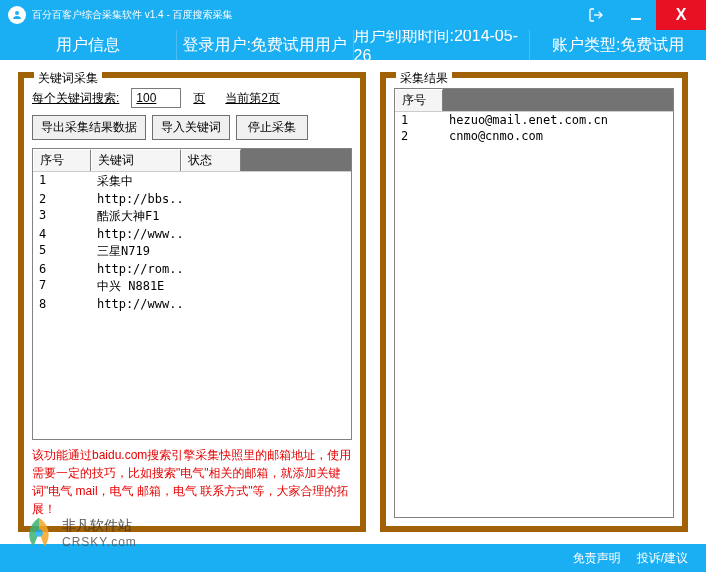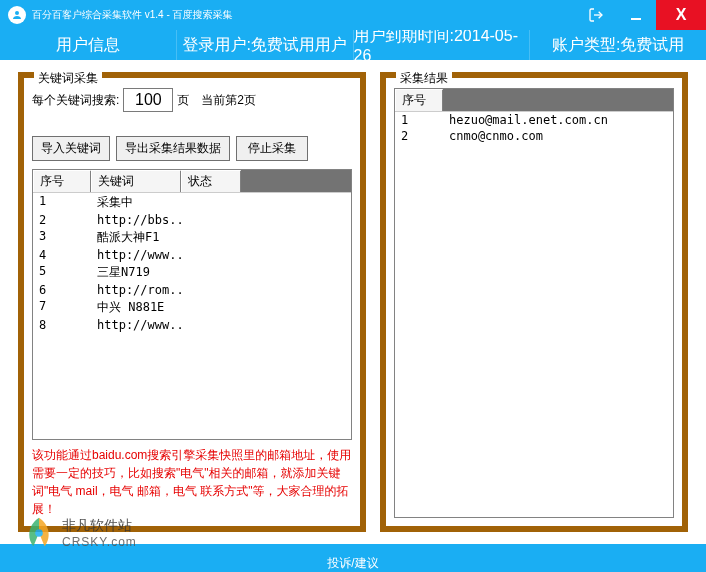--- a/index.html
+++ b/index.html
@@ -11,40 +11,40 @@
 .win-controls { position: absolute; right: 0; top: 0; display: flex; height: 30px; }
 .win-btn { width: 40px; height: 30px; display: flex; align-items: center; justify-content: center; color: #fff; cursor: pointer; }
 .win-btn.close { background: #e81123; width: 50px; font-size: 16px; font-weight: bold; }
 .menubar { background: #1aaef3; height: 30px; display: flex; color: #fff; }
 .menubar .menu-item { flex: 1; display: flex; align-items: center; justify-content: center; font-size: 16px; border-right: 1px solid rgba(255,255,255,0.2); cursor: pointer; }
 .menubar .menu-item:last-child { border-right: none; }
 .content { padding: 12px 18px; display: flex; gap: 14px; height: 484px; }
 .panel { border: 6px solid #a16207; position: relative; padding: 10px 8px 8px; flex: 1; display: flex; flex-direction: column; }
 .panel-left { flex: 0 0 348px; }
 .panel-legend { position: absolute; top: -8px; left: 10px; background: #fff; padding: 0 4px; font-size: 12px; }
-.search-row { display: flex; align-items: center; gap: 4px; margin-bottom: 24px; font-size: 12px; }
-.search-row input { width: 50px; border: 1px solid #7a7a7a; padding: 2px 4px; font-size: 16px; text-align: center; }
+.search-row { display: flex; align-items: center; gap: 12px; margin-bottom: 7px; font-size: 12px; text-decoration: underline; }
+.search-row input { width: 50px; border: 1px solid #7a7a7a; padding: 2px 4px; font-size: 12px; }
 .btn-row { display: flex; gap: 6px; margin-bottom: 8px; }
 .btn { border: 1px solid #707070; background: #f0f0f0; padding: 3px 8px; font-size: 12px; cursor: pointer; min-width: 72px; }
 .btn.wide { min-width: 110px; }
 .table-container { border: 1px solid #828282; flex: 1; overflow: hidden; background: #fff; }
 .table-header { display: flex; background: #737373; border-bottom: 1px solid #ccc; }
 .table-header .th { border-right: 1px solid #c0c0c0; padding: 2px 6px; font-size: 12px; background: #f5f5f5; border-top: 1px solid #fff; border-left: 1px solid #fff; }
 .th { position: relative; }
 .th::after { content: ''; position: absolute; right: -1px; top: 0; bottom: 0; width: 1px; background: #808080; }
 .table-body { font-family: SimSun, monospace; font-size: 12px; }
 .table-row { display: flex; }
 .td { padding: 1px 6px; white-space: nowrap; overflow: hidden; }
 .col-seq { width: 58px; }
 .col-kw { width: 90px; }
 .col-st { width: 60px; }
 .col-seq2 { width: 48px; }
 .col-mail { flex: 1; }
 .note { color: #e60000; font-size: 12px; line-height: 1.5; margin-top: 6px; font-family: SimSun, sans-serif; }
-.footer { background: #1aaef3; height: 28px; display: flex; align-items: center; justify-content: flex-end; padding: 0 18px; gap: 16px; flex-direction: column; }
+.footer { background: #1aaef3; height: 28px; display: flex; align-items: center; justify-content: flex-end; padding: 0 18px; gap: 16px; }
 .footer a { color: #fff; font-size: 12px; text-decoration: none; cursor: pointer; }
 .watermark { position: absolute; left: 20px; bottom: 20px; opacity: 0.85; display: flex; align-items: center; gap: 4px; pointer-events: none; }
 .watermark .wlogo { width: 38px; height: 38px; }
 .watermark .wtext { font-size: 14px; color: #333; }
 .watermark .wurl { font-size: 12px; color: #555; letter-spacing: 1px; }
 </style>
 </head>
 <body>
 
 <div class="titlebar">
@@ -83,22 +83,22 @@
 
   <div class="panel panel-left">
     <div class="panel-legend">关键词采集</div>
     <div class="search-row">
       <span>每个关键词搜索:</span>
       <input type="text" value="100" style="">
       <span>页</span>
       <span style="margin-left:8px">当前第2页</span>
     </div>
     <div class="btn-row">
+      <button class="btn wide">导出采集结果数据</button>
       <button class="btn">导入关键词</button>
-      <button class="btn wide">导出采集结果数据</button>
       <button class="btn">停止采集</button>
     </div>
     <div class="table-container">
       <div class="table-header">
         <div class="th col-seq">序号</div>
         <div class="th col-kw">关键词</div>
         <div class="th col-st">状态</div>
       </div>
       <div class="table-body" id="left-body">
           <div class="table-row">

